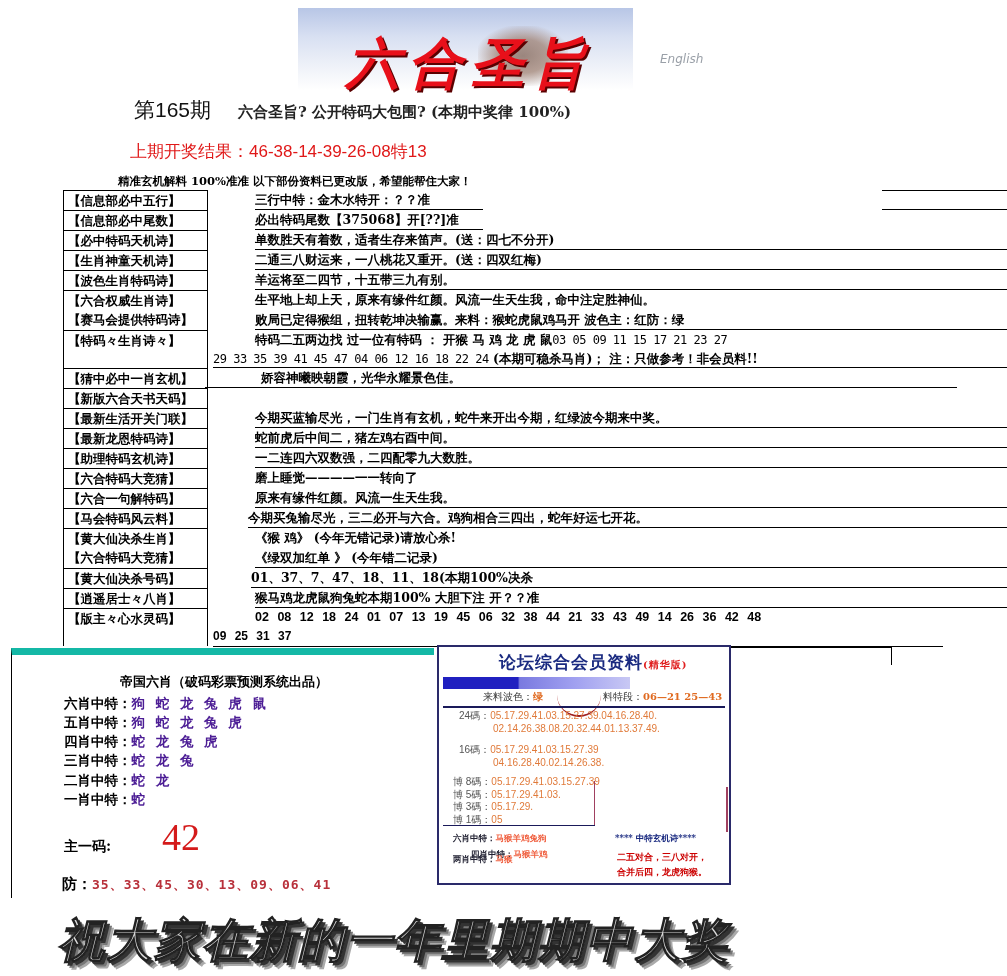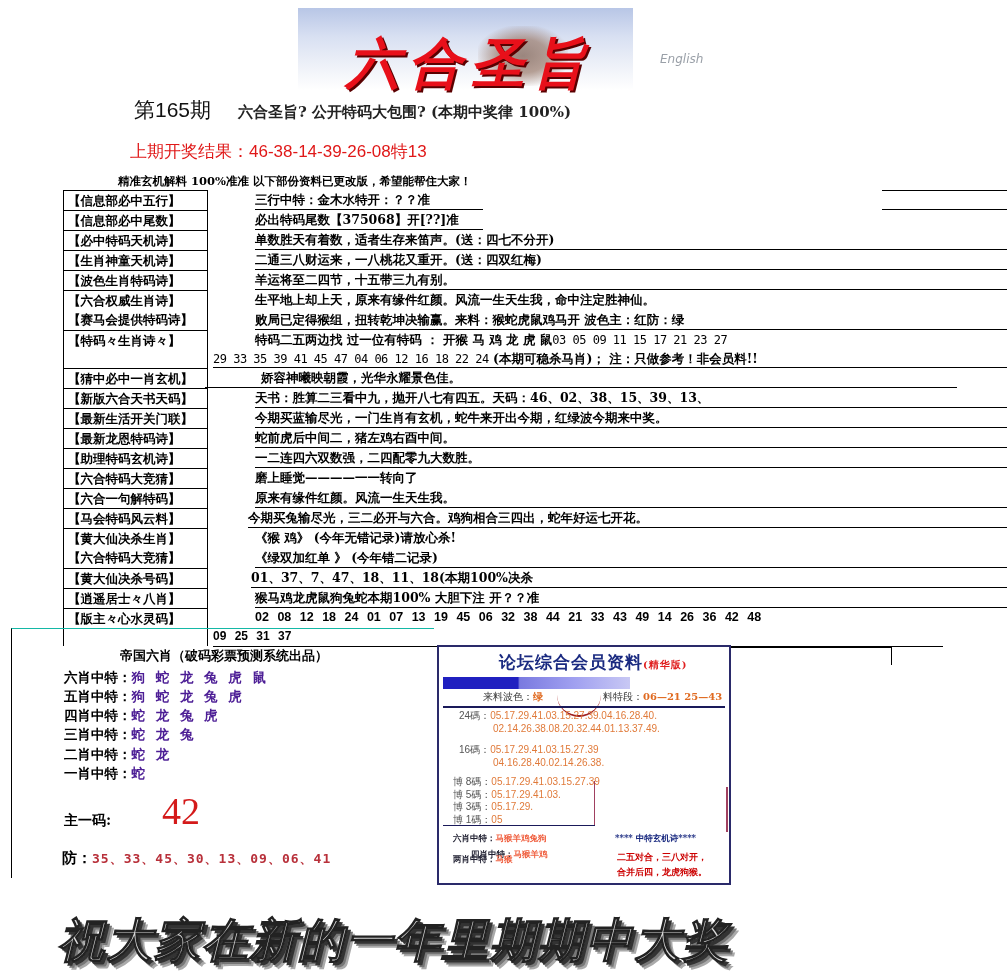--- a/index.html
+++ b/index.html
@@ -32,22 +32,22 @@
     .row { position: absolute; left: 0; height: 20px; width: 944px; }
     .row .lbl { position: absolute; left: 0; width: 145px; height: 100%; border: 1px solid #000; border-bottom: none;
       font-size: 12.5px; font-weight: bold; padding-left: 4px; line-height: 19px; white-space: nowrap; }
     .row .val { position: absolute; left: 192px; height: 100%; font-size: 12.5px; font-weight: bold;
       line-height: 19px; white-space: nowrap; border-bottom: 1px solid #000; }
     .row .val.full { width: 752px; }
     .mono { font-family: "DejaVu Sans Mono", monospace; font-weight: normal; font-size: 12px; letter-spacing: -0.5px; }
     .nums { font-family: "Liberation Sans", sans-serif; font-weight: bold; font-size: 12px; word-spacing: 5px; }
 
     
-    .panel-left { position: absolute; left: 11px; top: 628px; width: 423px; height: 250px;
-      border-left: 1px solid #000; border-top: 1px solid #14b8a6; }
+    .panel-left { position: absolute; left: 11px; top: 648px; width: 423px; height: 250px;
+      border-left: 1px solid #000; border-top: 7px solid #14b8a6; }
     .pl-title { position: absolute; left: 108px; top: 18px; font-size: 13px; font-weight: bold; }
     .pl-line { position: absolute; left: 52px; font-size: 13.5px; font-weight: bold; }
     .pl-line .z { color: #4c1d95; letter-spacing: 3px; }
     .main-code-lbl { position: absolute; left: 52px; top: 183px; font-size: 14px; font-weight: bold; }
     .main-code { position: absolute; left: 150px; top: 160px; font-family: "Liberation Serif", serif; font-size: 38px; color: #d41a1a; }
     .guard { position: absolute; left: 50px; top: 220px; font-size: 15px; font-weight: bold; }
     .guard .n { color: #b8303a; font-family: "DejaVu Sans Mono", monospace; font-size: 13px; letter-spacing: 1px; }
 
     
     .card { position: absolute; left: 437px; top: 645px; width: 294px; height: 240px;
@@ -126,21 +126,20 @@
     <div style="position:absolute; left:150px; top:19px; width:794px; height:19px; line-height:19px; font-size:12.5px; font-weight:bold; white-space:nowrap; border-bottom:1px solid #000;">
       <span class="mono">29 33 35 39 41 45 47 04 06 12 16 18 22 24</span><span>  (本期可稳杀马肖)； 注：只做参考！非会员料!!</span>
     </div>
   </div>
   <div class="row" style="top:178px;">
     <div class="lbl">【猜中必中一肖玄机】</div>
     <div class="val full" style="left:142px; padding-left:56px;">娇容神曦映朝霞，光华永耀景色佳。</div>
   </div>
   <div class="row" style="top:198px;">
     <div class="lbl">【新版六合天书天码】</div>
-    <div class="val full">天书：胜算二三看中九，抛开八七有四五。天码：46、02、38、15、39、13、</div>
   </div>
   <div class="row" style="top:218px;">
     <div class="lbl">【最新生活开关门联】</div>
     <div class="val full">今期买蓝输尽光，一门生肖有玄机，蛇牛来开出今期，红绿波今期来中奖。</div>
   </div>
   <div class="row" style="top:238px;">
     <div class="lbl">【最新龙恩特码诗】</div>
     <div class="val full">蛇前虎后中间二，猪左鸡右酉中间。</div>
   </div>
   <div class="row" style="top:258px;">

